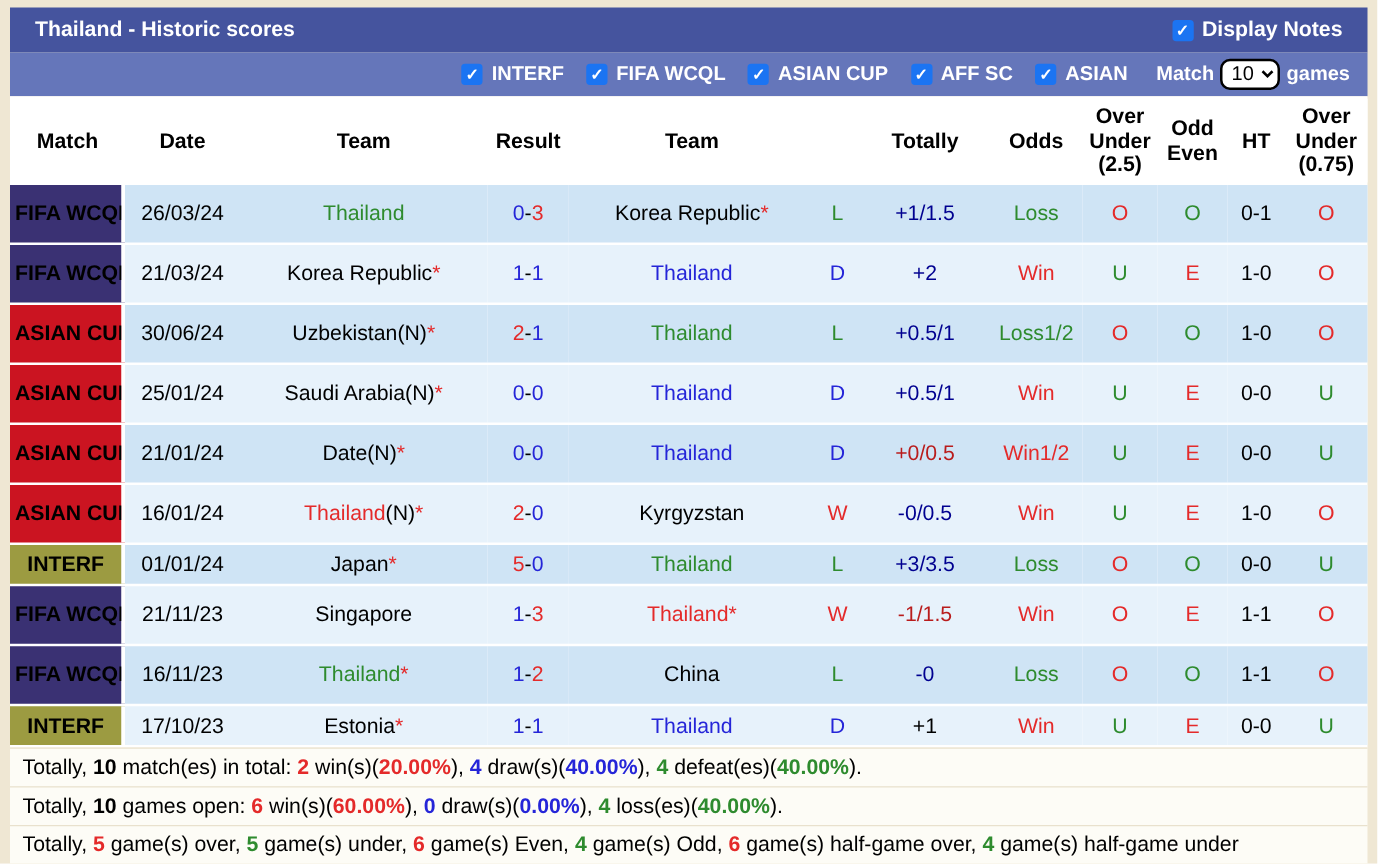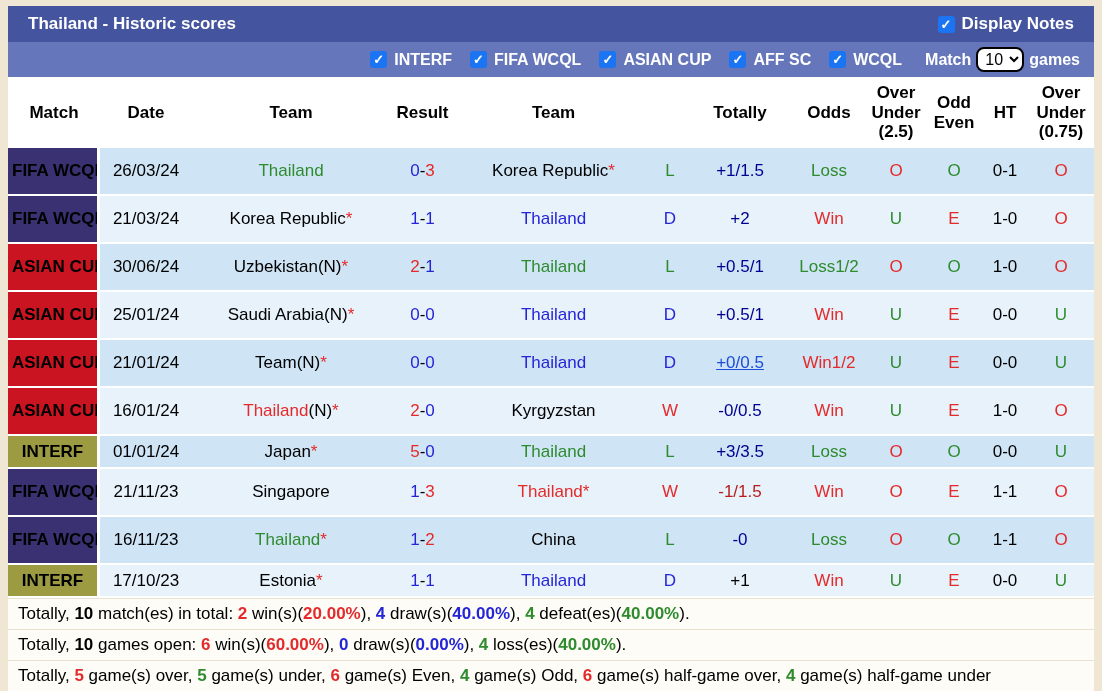--- a/index.html
+++ b/index.html
@@ -82,21 +82,21 @@
       <span class="fitem">
         <span class="cb"></span>
         <span>ASIAN CUP</span>
       </span>
       <span class="fitem">
         <span class="cb"></span>
         <span>AFF SC</span>
       </span>
       <span class="fitem">
         <span class="cb"></span>
-        <span>WCQL</span>
+        <span>ASIAN</span>
       </span>
       <span class="lastgrp" id="lastgrp">
       <span>Match</span>
       <select class="games" id="gamesSelect"><option>10</option></select>
       <span>games</span>
     </span>
   </div>
 
   <div class="tablewrap">
     <table class="scores">
@@ -183,25 +183,25 @@
             <td class="shade-light" style="color: rgb(0, 0, 144);">+0.5/1</td>
             <td class="shade-light" style="color: rgb(228, 42, 42);">Win</td>
             <td class="shade-light" style="color: rgb(46, 139, 46);">U</td>
             <td class="shade-light" style="color: rgb(228, 42, 42);">E</td>
             <td class="shade-light">0-0</td>
             <td class="shade-light" style="color: rgb(46, 139, 46);">U</td>
           </tr>
           <tr class="tall">
             <td class="lbl" style="background: rgb(203, 20, 33);">ASIAN CUP</td>
             <td class="shade-dark">21/01/24</td>
-            <td class="shade-dark"><span style="color: rgb(0, 0, 0);">Team(N)</span><span style="color: rgb(228, 42, 42);">*</span></td>
+            <td class="shade-dark"><span style="color: rgb(0, 0, 0);">Date(N)</span><span style="color: rgb(228, 42, 42);">*</span></td>
             <td class="shade-dark"><span style="color: rgb(37, 37, 216);">0</span><span style="color: rgb(0, 0, 0);">-</span><span style="color: rgb(37, 37, 216);">0</span></td>
             <td class="shade-dark"><span style="color: rgb(37, 37, 216);">Thailand</span></td>
             <td class="shade-dark" style="color: rgb(37, 37, 216);">D</td>
-            <td class="shade-dark" style="color: #1d4ed8; text-decoration: underline;">+0/0.5</td>
+            <td class="shade-dark" style="color: #b91c1c;">+0/0.5</td>
             <td class="shade-dark" style="color: rgb(228, 42, 42);">Win1/2</td>
             <td class="shade-dark" style="color: rgb(46, 139, 46);">U</td>
             <td class="shade-dark" style="color: rgb(228, 42, 42);">E</td>
             <td class="shade-dark">0-0</td>
             <td class="shade-dark" style="color: rgb(46, 139, 46);">U</td>
           </tr>
           <tr class="tall">
             <td class="lbl" style="background: rgb(203, 20, 33);">ASIAN CUP</td>
             <td class="shade-light">16/01/24</td>
             <td class="shade-light"><span style="color: rgb(228, 42, 42);">Thailand</span><span style="color: rgb(0, 0, 0);">(N)</span><span style="color: rgb(228, 42, 42);">*</span></td>

